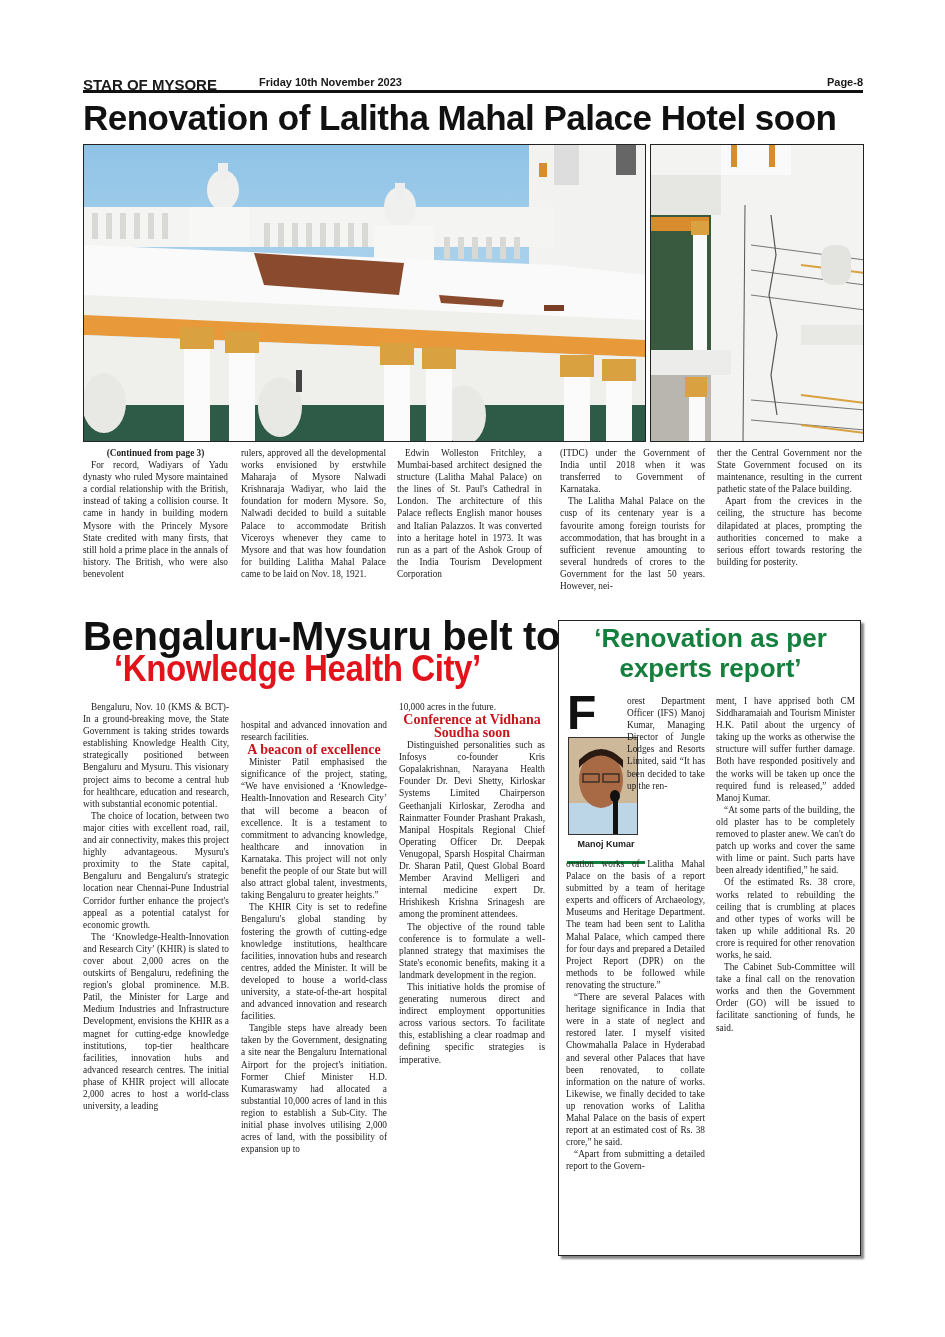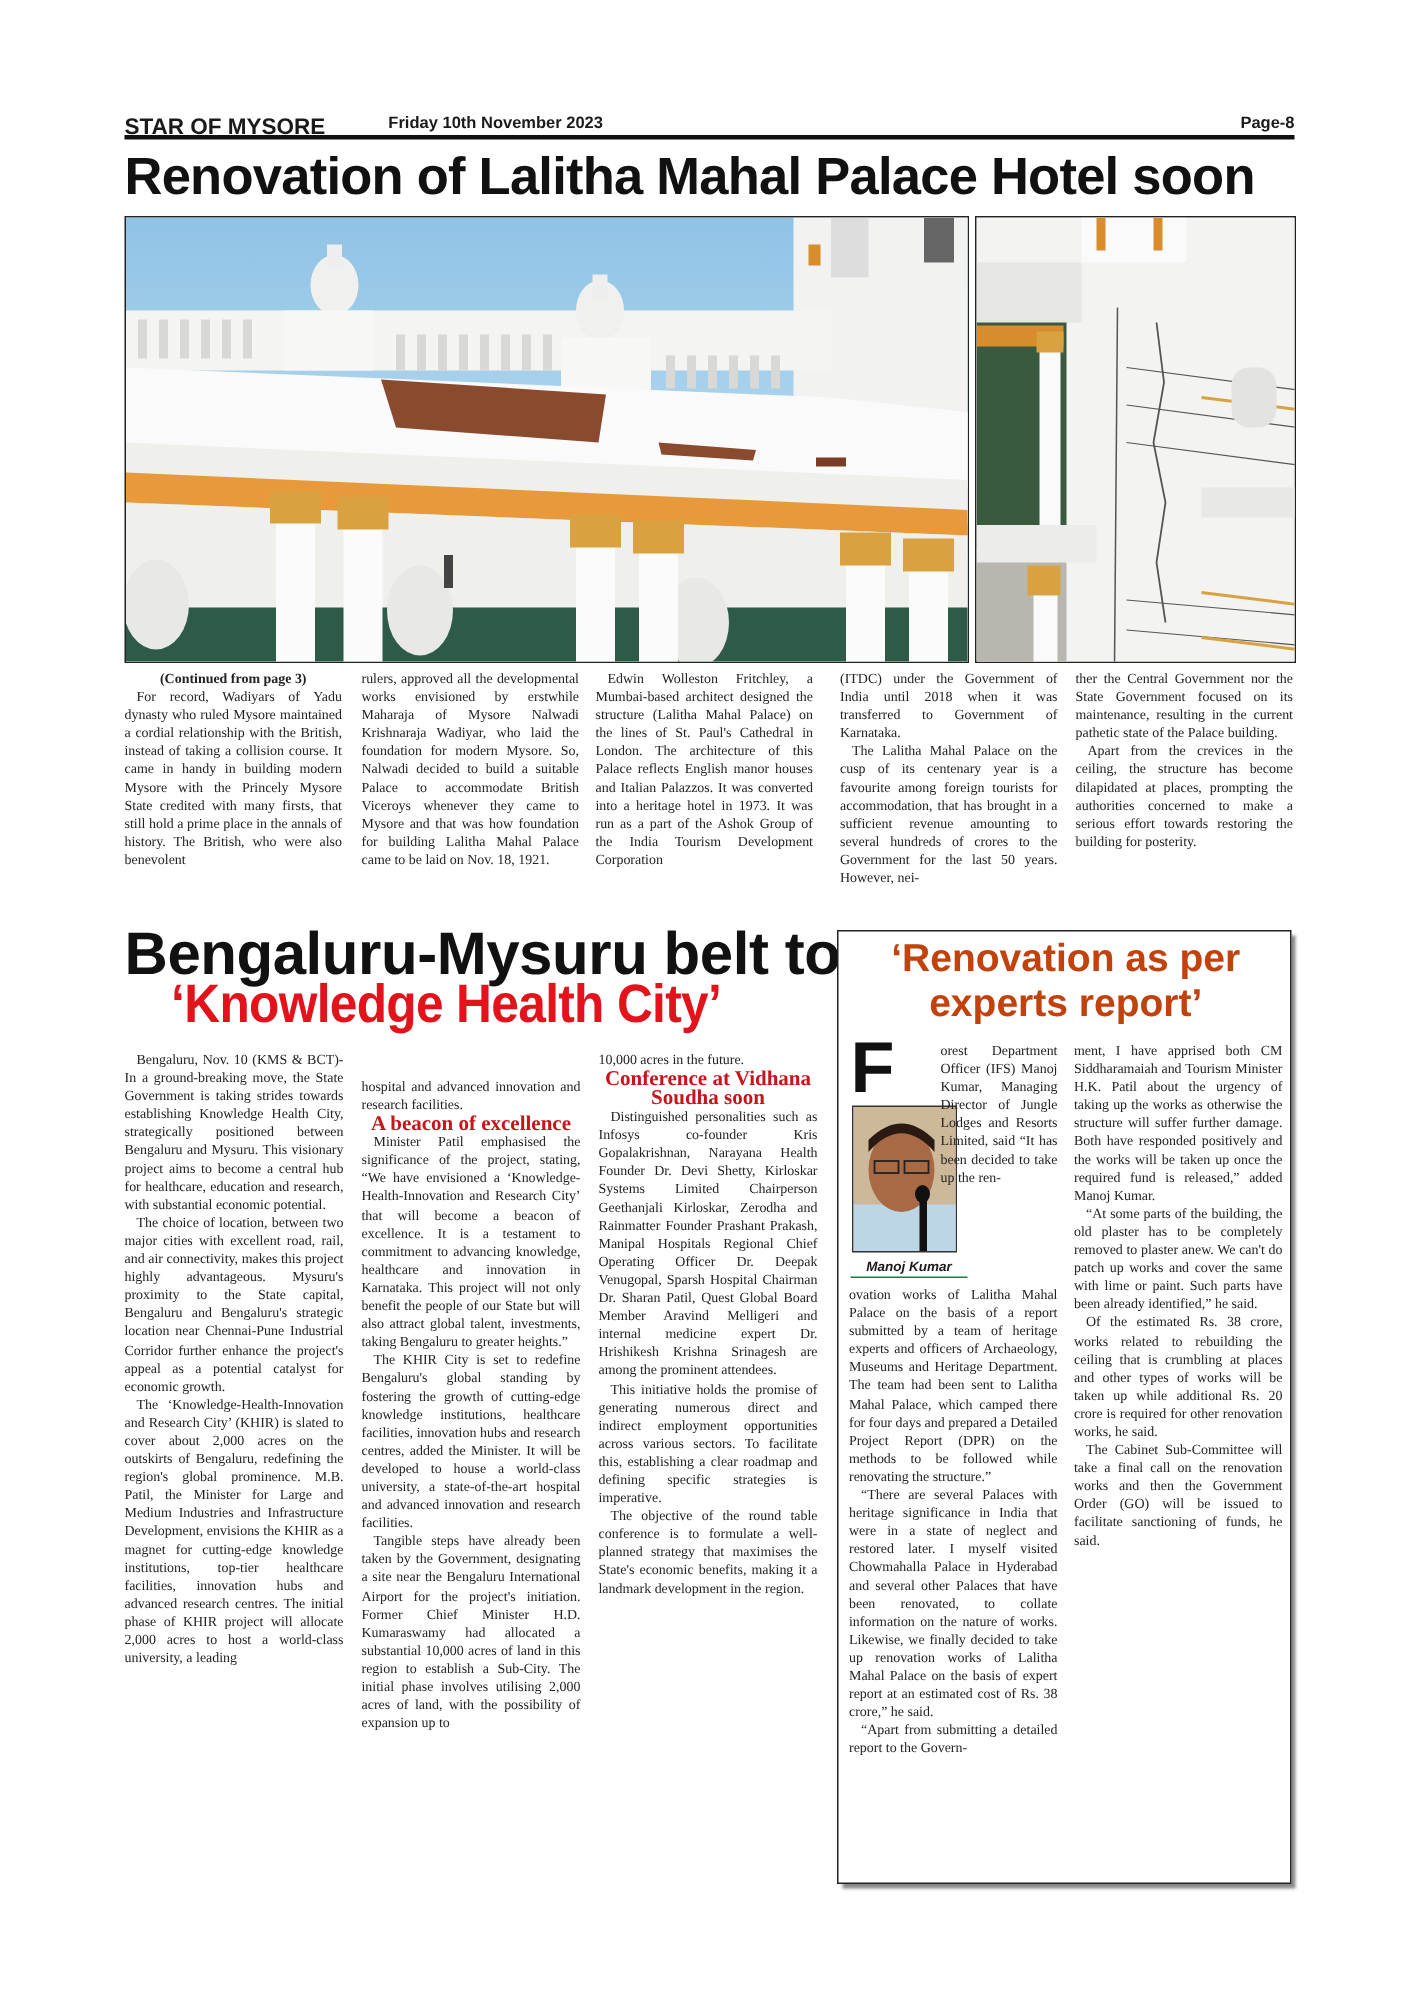--- a/index.html
+++ b/index.html
@@ -21,24 +21,24 @@
   .cols p { text-indent: 8px; font-family: Liberation Serif, serif; }
   .cols p.noindent { text-indent: 0; }
   .cols .cont { text-align: center; font-weight: bold; text-indent: 0; }
 
   .sub-headline-1 { position: absolute; left: 83px; top: 614px; width: 466px; font-size: 40px; font-weight: bold; color: #111; white-space: nowrap; letter-spacing: -0.3px; }
   .sub-headline-2 { position: absolute; left: 95px; top: 648px; width: 440px; font-size: 36px; font-weight: bold; color: #e3131b; white-space: nowrap; text-align: center; transform: scaleX(0.92); transform-origin: left top; letter-spacing: -0.5px; font-family: "Liberation Sans", sans-serif; }
 
   .subhead-red { color: #c8141b; font-weight: bold; text-align: center; text-indent: 0 !important; font-size: 14px; line-height: 13px; }
 
   .box { position: absolute; left: 558px; top: 620px; width: 303px; height: 636px; border: 1px solid #222; box-shadow: 3px 3px 2px #888; background: #fff; }
-  .box-title { position: absolute; left: 0; top: 2px; width: 303px; text-align: center; font-size: 26px; line-height: 30px; font-weight: bold; color: #c2410c; }
+  .box-title { position: absolute; left: 0; top: 2px; width: 303px; text-align: center; font-size: 26px; line-height: 30px; font-weight: bold; color: #15803d; }
   .dropcap { position: absolute; left: 8px; top: 72px; font-size: 48px; line-height: 40px; font-weight: bold; color: #111; }
   .mugshot { position: absolute; left: 9px; top: 116px; width: 70px; height: 98px; border: 1px solid #333; overflow: hidden; }
-  .mug-caption { position: absolute; left: 8px; top: 218px; width: 78px; font-size: 9px; font-style: italic; font-weight: bold; text-align: center; border-bottom: 1px solid #15803d; padding-bottom: 2px; }
+  .mug-caption { position: absolute; left: 8px; top: 218px; width: 78px; font-size: 9px; font-weight: bold; text-align: center; border-bottom: 3px solid #15803d; padding-bottom: 12px; }
 </style>
 </head>
 <body>
 
 <div class="masthead">
   <span class="paper">STAR OF MYSORE</span>
   <span class="date">Friday 10th November 2023</span>
   <span class="page">Page-8</span>
 </div>
 
@@ -190,22 +190,22 @@
   <p class="noindent">hospital and advanced innovation and research facilities.</p>
   <p class="subhead-red">A beacon of excellence</p>
   <p>Minister Patil emphasised the significance of the project, stating, “We have envisioned a ‘Knowledge-Health-Innovation and Research City’ that will become a beacon of excellence. It is a testament to commitment to advancing knowledge, healthcare and innovation in Karnataka. This project will not only benefit the people of our State but will also attract global talent, investments, taking Bengaluru to greater heights.”</p>
   <p>The KHIR City is set to redefine Bengaluru's global standing by fostering the growth of cutting-edge knowledge institutions, healthcare facilities, innovation hubs and research centres, added the Minister. It will be developed to house a world-class university, a state-of-the-art hospital and advanced innovation and research facilities.</p>
   <p>Tangible steps have already been taken by the Government, designating a site near the Bengaluru International Airport for the project's initiation. Former Chief Minister H.D. Kumaraswamy had allocated a substantial 10,000 acres of land in this region to establish a Sub-City. The initial phase involves utilising 2,000 acres of land, with the possibility of expansion up to</p>
 </div>
 <div class="cols" style="left:399px; top:701px; width:146px;">
   <p class="noindent">10,000 acres in the future.</p>
   <p class="subhead-red">Conference at Vidhana Soudha soon</p>
   <p>Distinguished personalities such as Infosys co-founder Kris Gopalakrishnan, Narayana Health Founder Dr. Devi Shetty, Kirloskar Systems Limited Chairperson Geethanjali Kirloskar, Zerodha and Rainmatter Founder Prashant Prakash, Manipal Hospitals Regional Chief Operating Officer Dr. Deepak Venugopal, Sparsh Hospital Chairman Dr. Sharan Patil, Quest Global Board Member Aravind Melligeri and internal medicine expert Dr. Hrishikesh Krishna Srinagesh are among the prominent attendees.</p>
+  <p>The objective of the round table conference is to formulate a well-planned strategy that maximises the State's economic benefits, making it a landmark development in the region.</p>
   <p>This initiative holds the promise of generating numerous direct and indirect employment opportunities across various sectors. To facilitate this, establishing a clear roadmap and defining specific strategies is imperative.</p>
-  <p>The objective of the round table conference is to formulate a well-planned strategy that maximises the State's economic benefits, making it a landmark development in the region.</p>
 </div>
 
 <div class="box">
   <div class="box-title">‘Renovation as per experts report’</div>
   <div class="dropcap">F</div>
 
   <div class="mugshot">
     <svg width="70" height="98" viewBox="0 0 70 98">
       <rect width="70" height="98" fill="#cdb89a"></rect>
       <rect x="0" y="65" width="70" height="33" fill="#bcd6e8"></rect>

